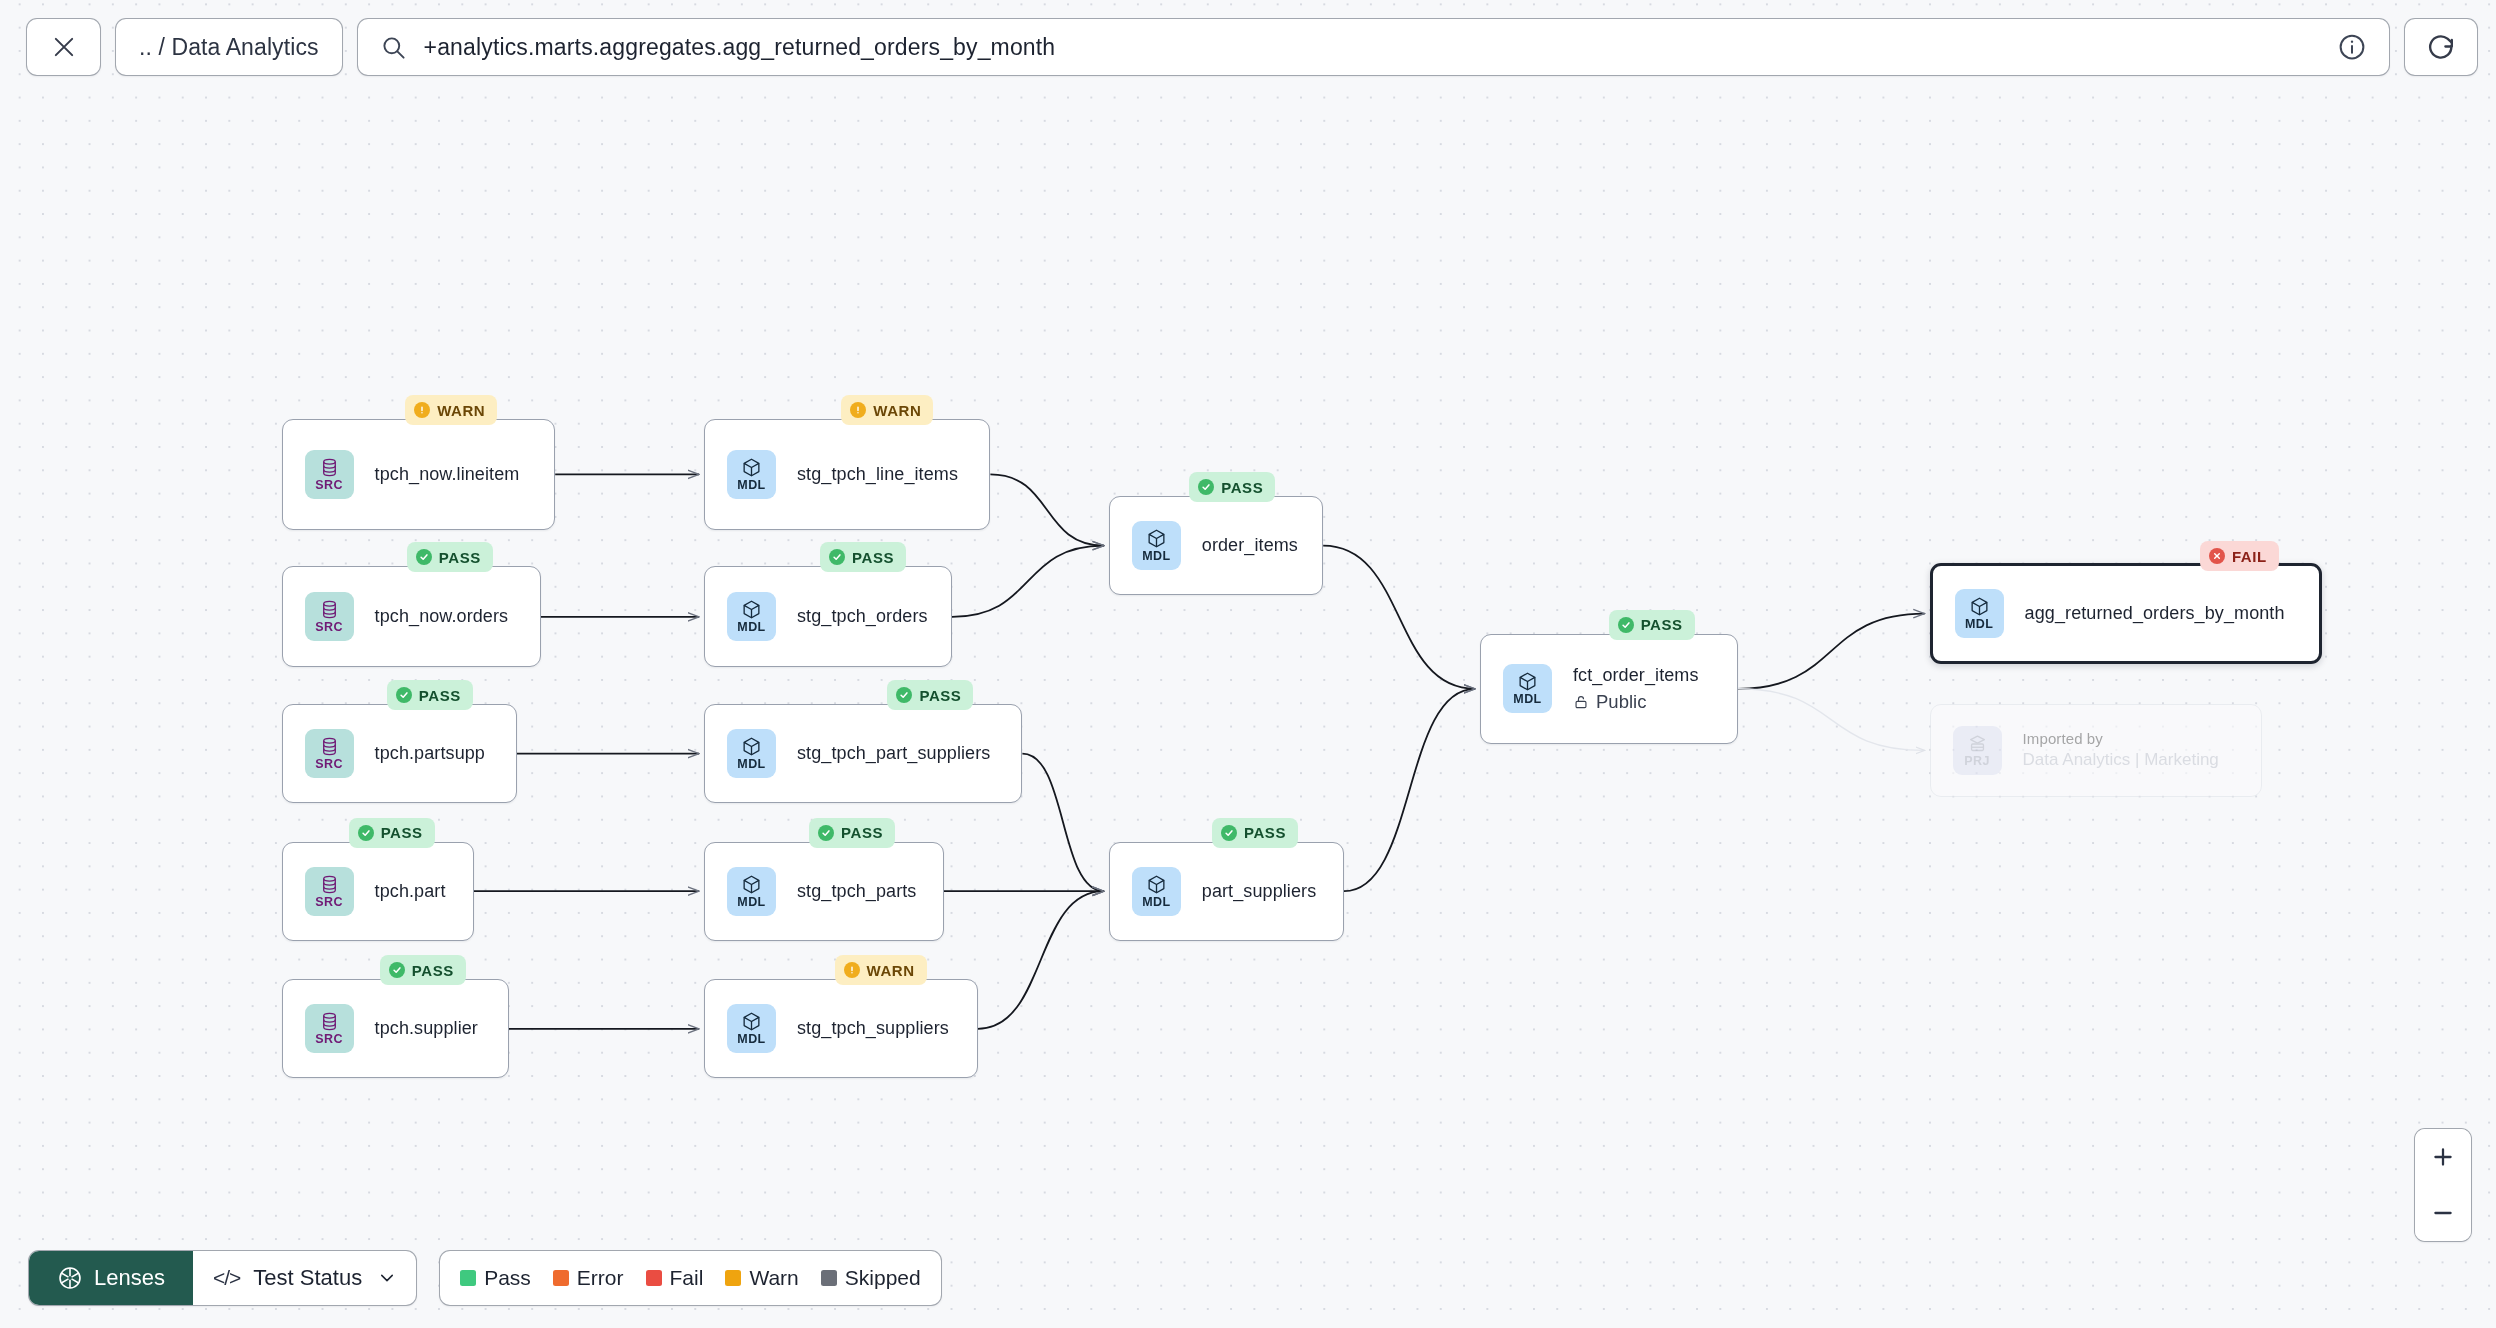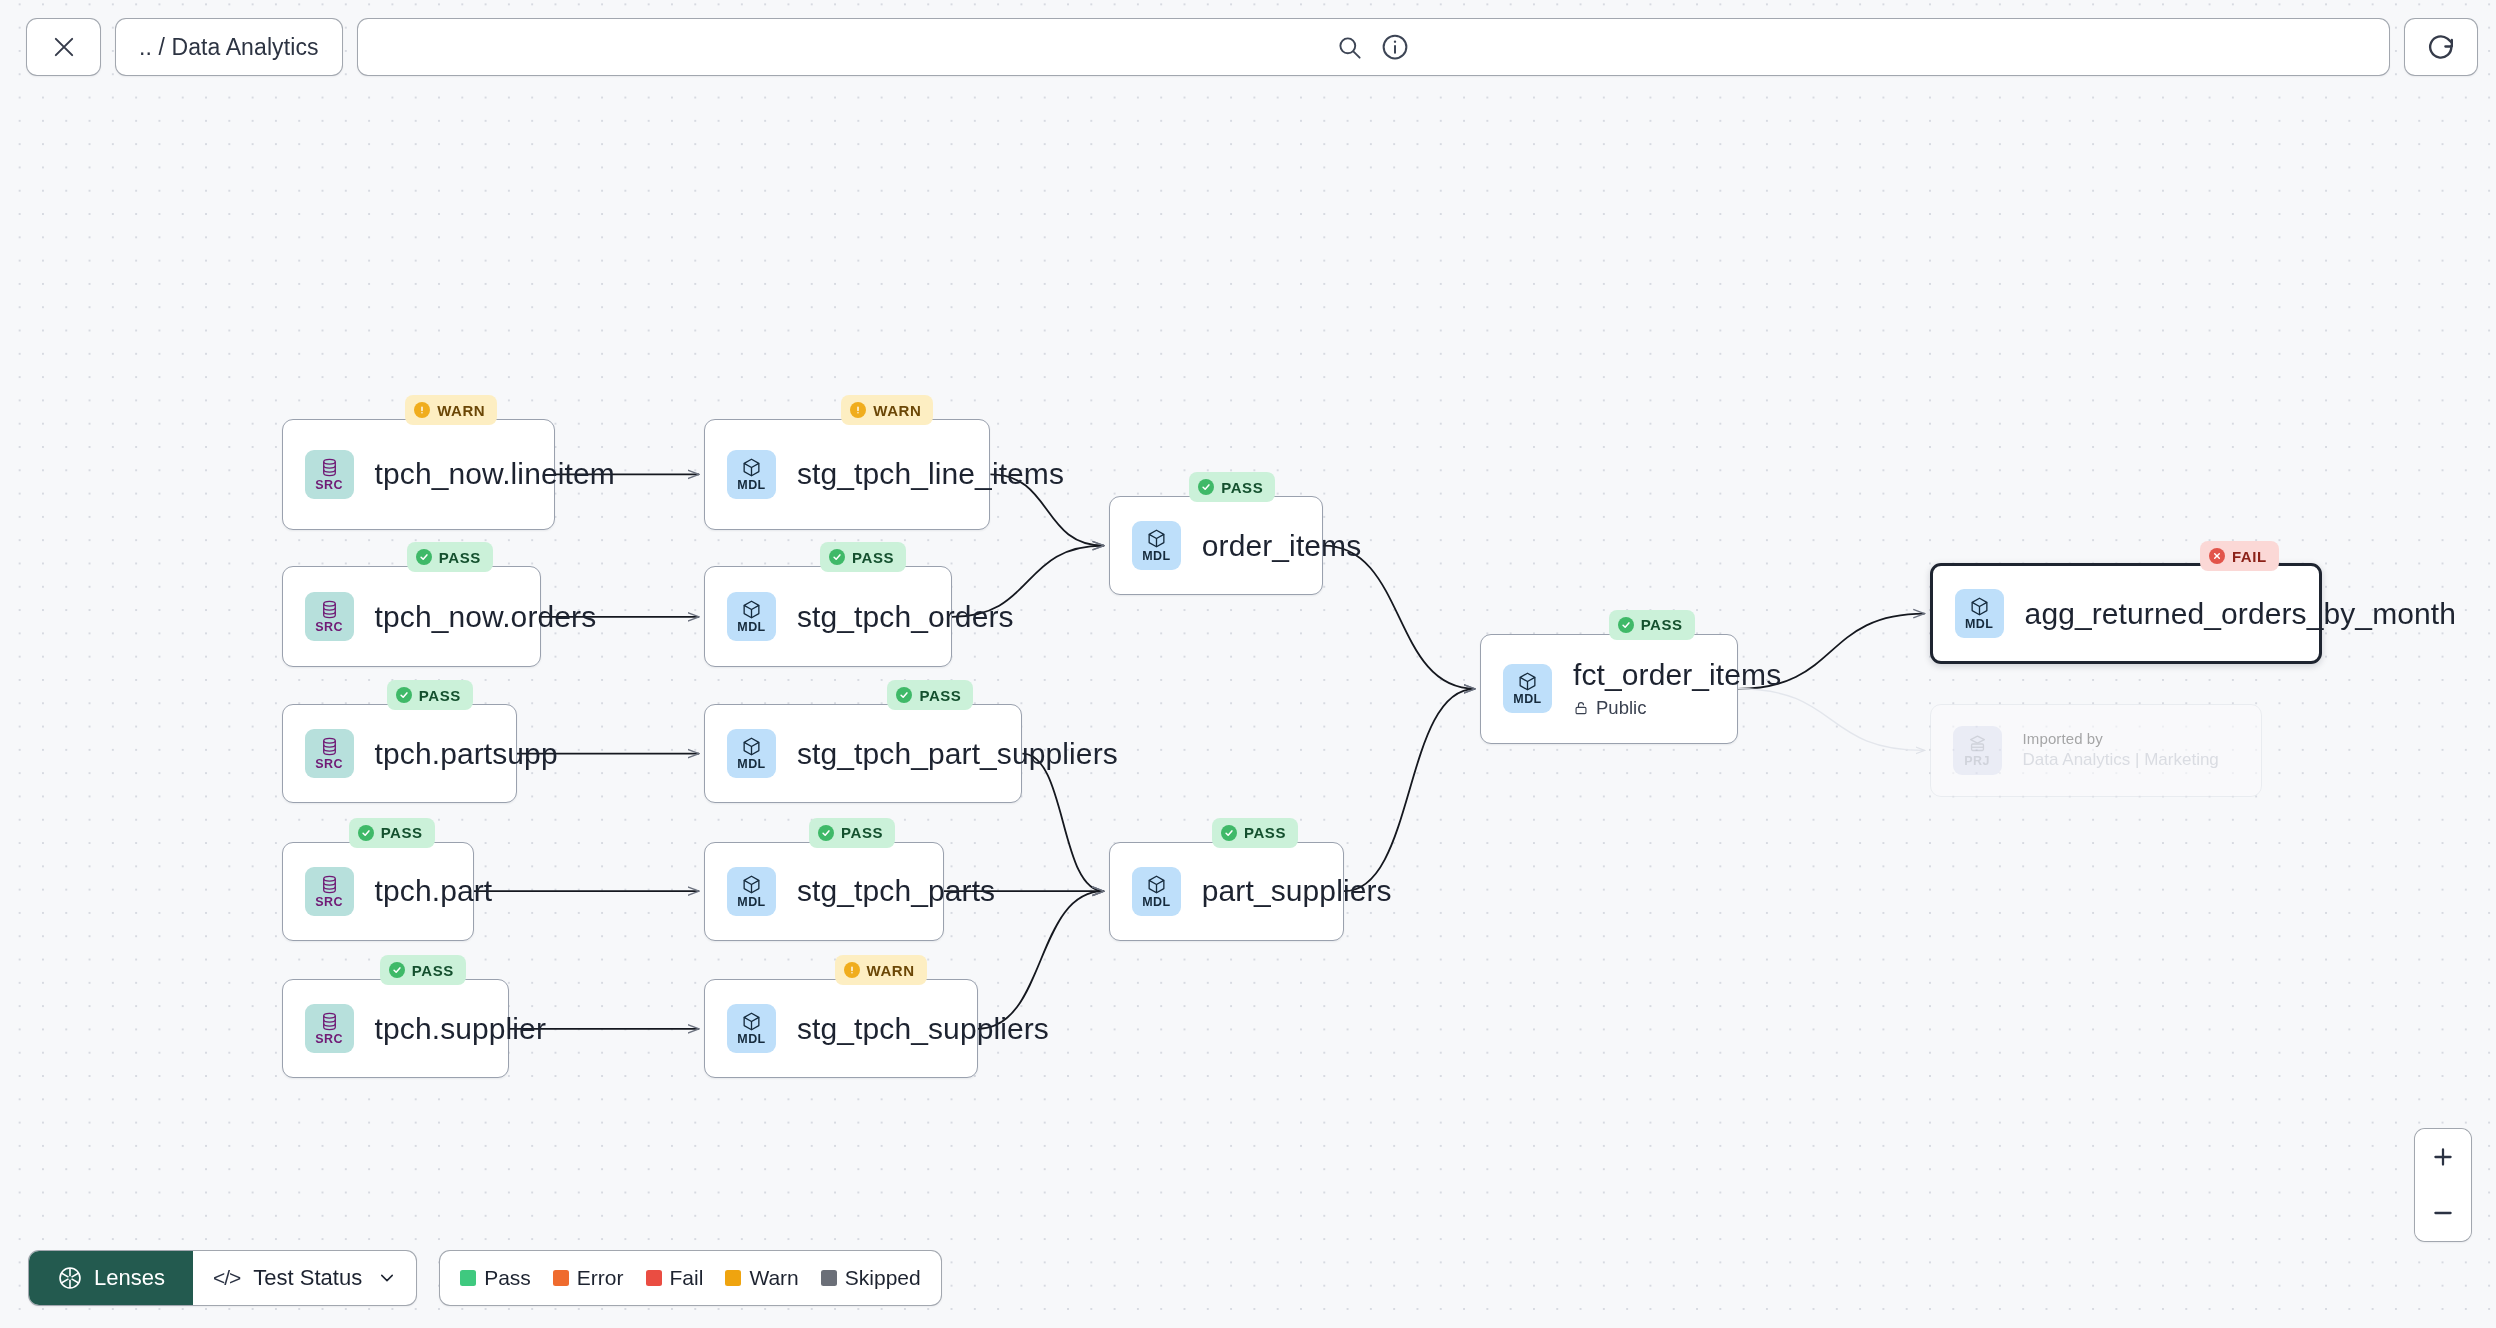--- a/index.html
+++ b/index.html
@@ -76,21 +76,21 @@
     display: flex; flex-direction: column; align-items: center; justify-content: center;
     flex: 0 0 auto; gap: 0px;
   }
   .badge-icon.src { background: #b7e0dc; color: #701a75; }
   .badge-icon.mdl { background: #bedffa; color: #152a3c; }
   .badge-icon.prj { background: #e3e5f3; color: #b9bdc9; }
   .badge-icon svg { width: 21px; height: 21px; display:block; }
   .badge-icon .kind { font-size: 12.5px; font-weight: 600; line-height: 13px; letter-spacing: .4px; margin-top: 1px; }
 
   .node-text { margin-left: 21px; display: flex; flex-direction: column; justify-content: center; }
-  .node-title { font-size: 30px; color: #1d2330; letter-spacing: .1px; white-space: nowrap; }
+  .node-title { font-size: 18px; color: #1d2330; letter-spacing: .1px; white-space: nowrap; }
   .node.ghost .node-title { color: #737373; font-size: 15px; }
   .node-sub { display: flex; align-items: center; gap: 7px; margin-top: 5px; font-size: 18.5px; color: #3a4150; }
   .node.ghost .node-sub { color: #c9ccd4; font-size: 17px; margin-top: 3px; }
   .node-sub svg { width: 16px; height: 16px; flex:0 0 auto; }
 
   
   .status-pill {
     position: absolute; top: -25px; z-index: 18;
     height: 30px; border-radius: 8px;
     display: flex; align-items: center; gap: 7px;
@@ -158,20 +158,21 @@
       </svg>
     </div>
 
     <div class="tb-btn" id="breadcrumb">.. / Data Analytics</div>
 
     <div class="tb-btn" id="searchbar">
       <svg class="s-icon" viewBox="0 0 24 24" fill="none" stroke="currentColor" stroke-width="1.7" stroke-linecap="round">
         <circle cx="10.5" cy="10.5" r="6.6"></circle>
           <path d="M15.4 15.4 L21 21"></path>
       </svg>
+      <div id="search-value" title="Search lineage">+analytics.marts.aggregates.agg_returned_orders_by_month</div>
       <svg id="info-btn" viewBox="0 0 24 24" fill="none" stroke="currentColor" stroke-width="1.6" stroke-linecap="round">
         <circle cx="12" cy="12" r="9.1"></circle>
           <path d="M12 11.2 L12 16.6"></path>
           <circle cx="12" cy="7.7" r=".95" fill="currentColor" stroke="none"></circle>
       </svg>
     </div>
 
     <div class="tb-btn" id="refresh-btn">
       <svg viewBox="0 0 24 24" fill="none" stroke="currentColor" stroke-width="1.8" stroke-linecap="round" stroke-linejoin="round">
         <path d="M20 6.2 v5.0 h-5.0"></path>

